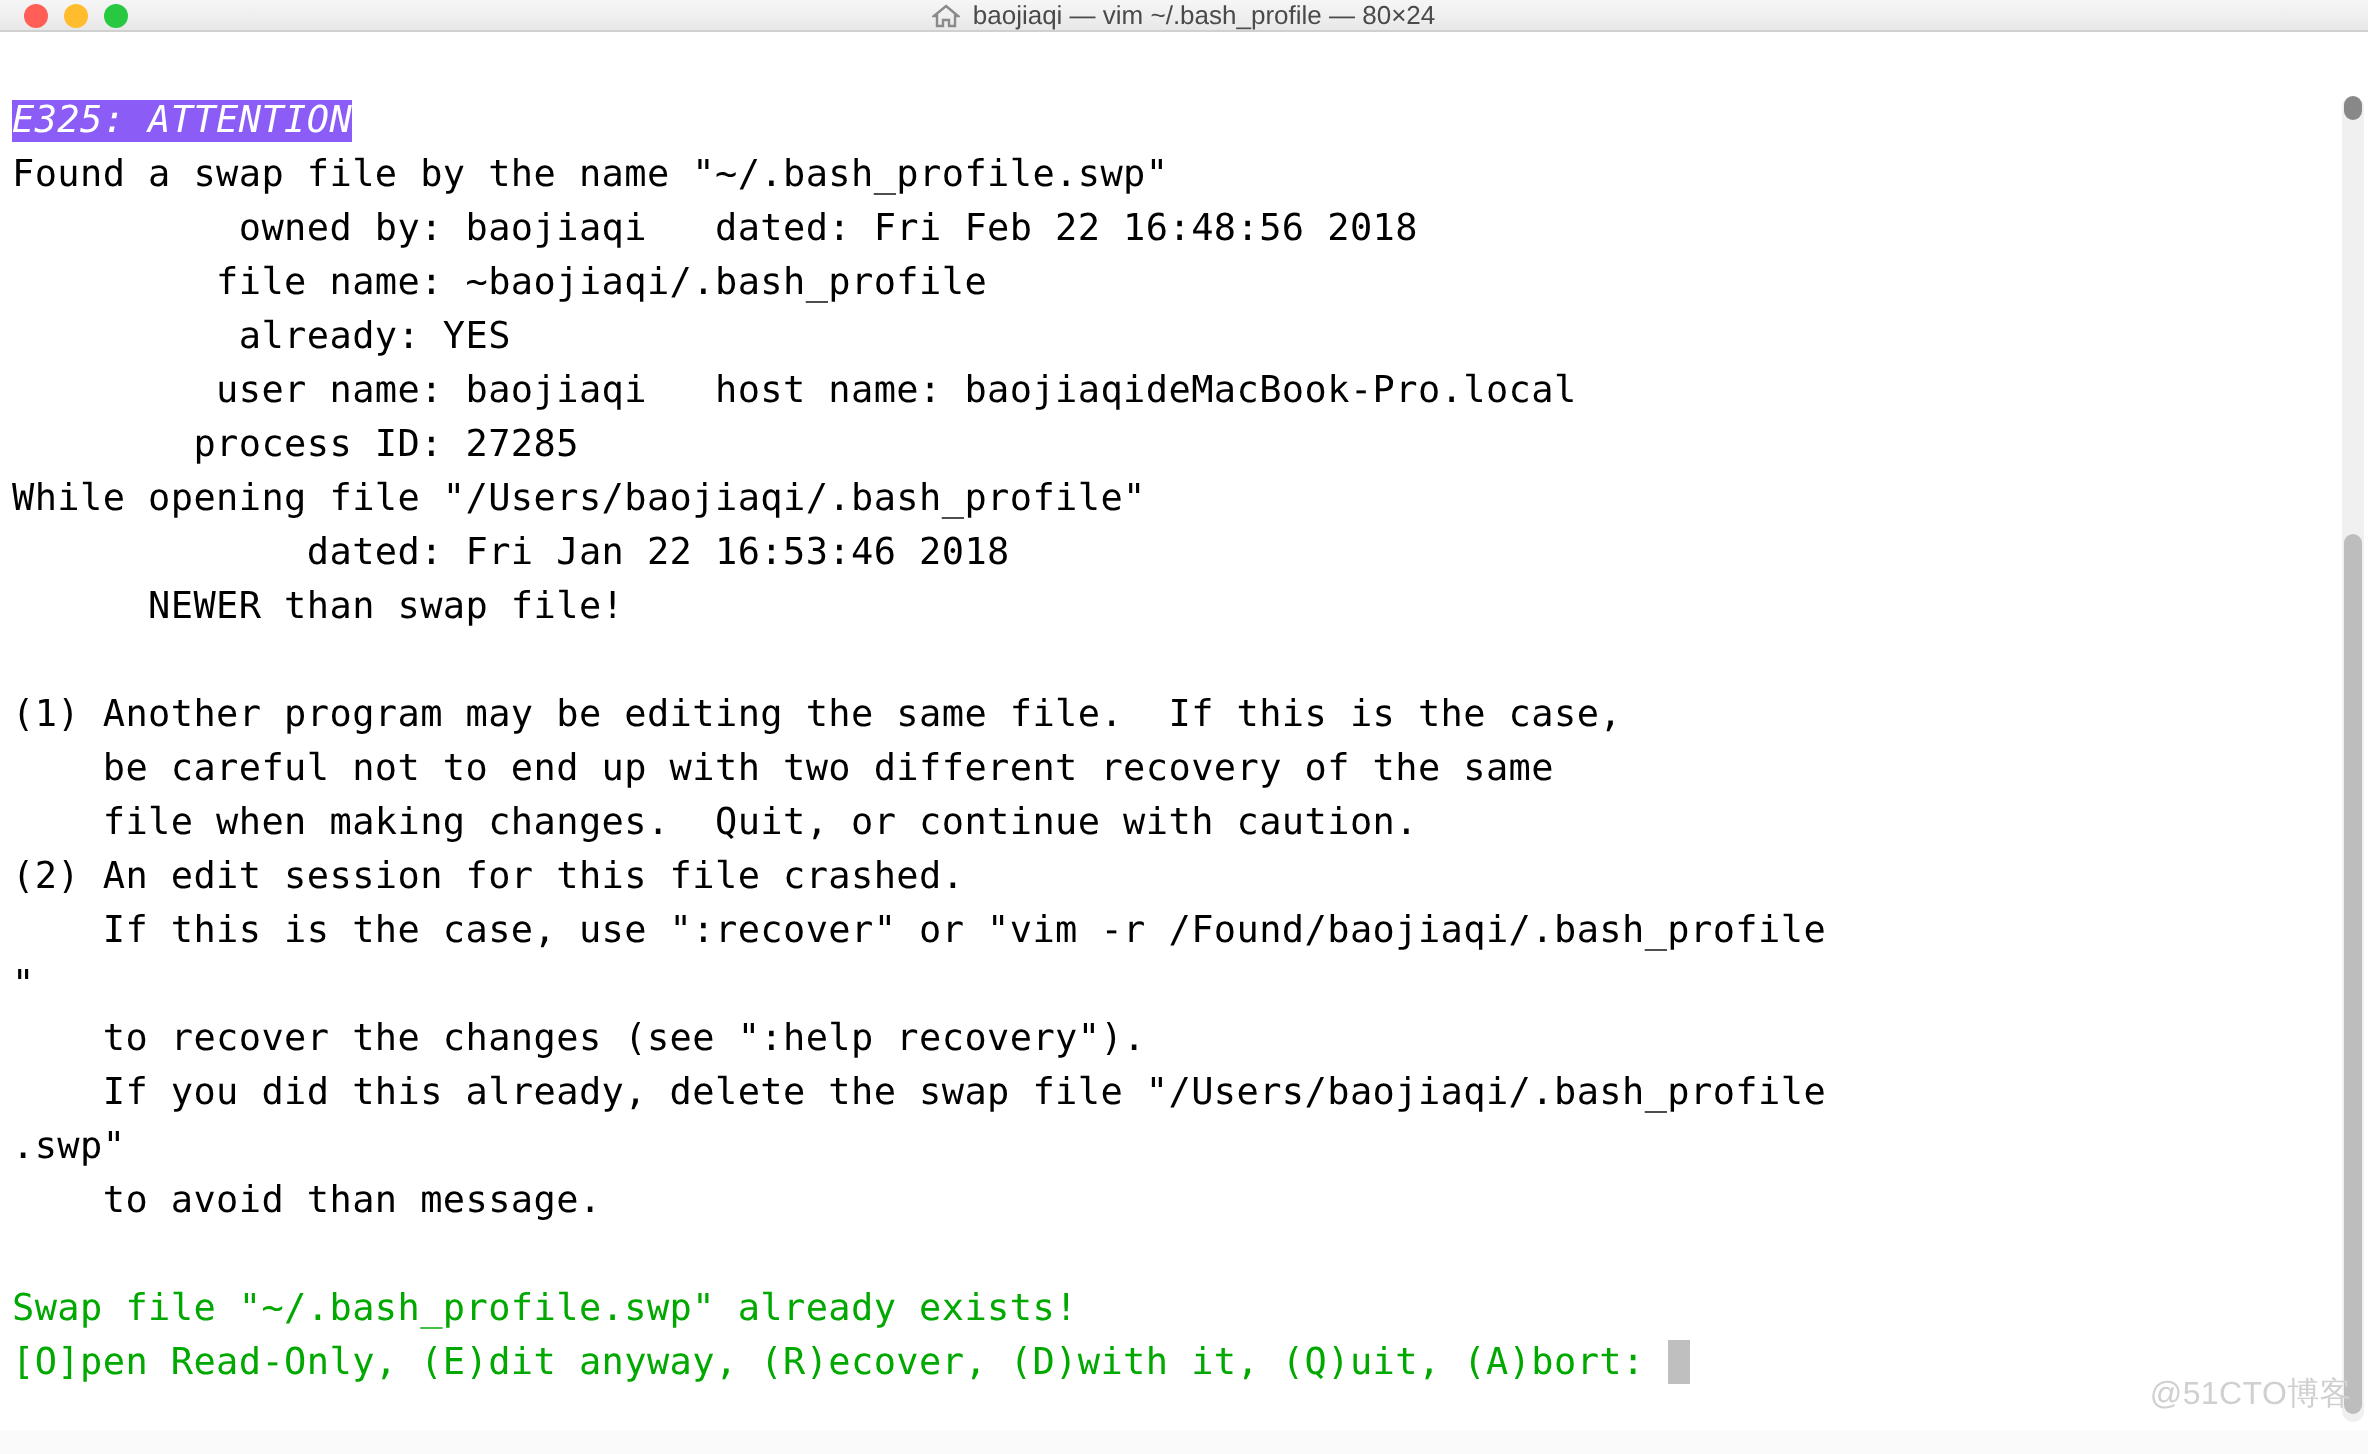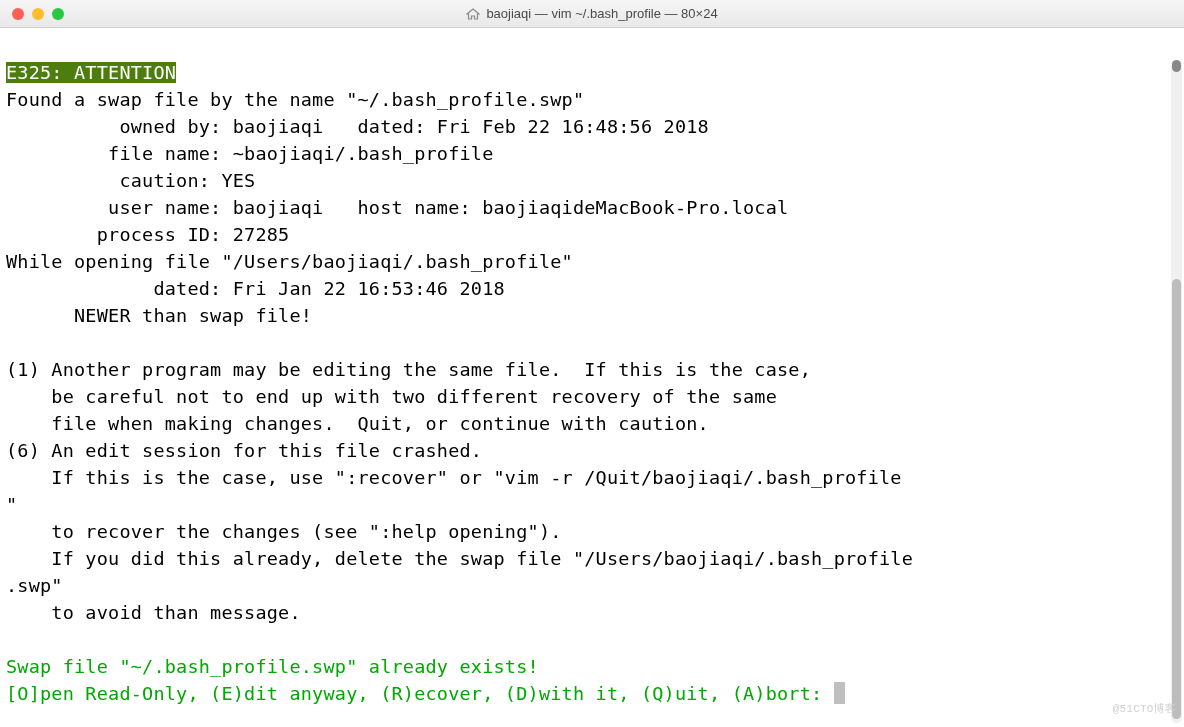--- a/index.html
+++ b/index.html
@@ -9,21 +9,21 @@
     }
     body {
       font-family: "Menlo", "Monaco", "Consolas", monospace;
       background: #fafafa;
       width: 1184px;
       height: 727px;
       overflow: hidden;
       position: relative;
     }
     .titlebar {
-      height: 28px;
+      height: 16px;
       background: linear-gradient(to bottom, #f6f6f6, #e8e8e8);
       border-bottom: 1px solid #d0d0d0;
       display: flex;
       align-items: center;
       position: relative;
       padding: 3px 10px;
     }
     .traffic-lights {
       display: flex;
       gap: 8px;
@@ -59,23 +59,24 @@
       font-size: 18.5px;
       line-height: 27px;
       letter-spacing: 0.2px;
       white-space: pre;
       color: #000;
       background: #fff;
       height: calc(100% - 28px);
       position: relative;
     }
     .attention-header {
-      background: #4d7c0f;
+      background: #8b5cf6;
       color: #ffffff;
       display: inline;
+      font-style: italic;
     }
     .prompt-line {
       color: #00a800;
     }
     .cursor {
       background: #bfbfbf;
       color: #bfbfbf;
       display: inline-block;
       width: 11px;
       height: 22px;
@@ -105,22 +106,22 @@
       bottom: 4px;
       width: 9px;
       height: 440px;
       background: #bdbdbd;
       border-radius: 5px;
     }
     .watermark {
       position: absolute;
       right: 8px;
       bottom: 4px;
-      font-family: Liberation Mono, monospace;
-      font-size: 11px;
+      font-family: Liberation Sans, sans-serif;
+      font-size: 16px;
       color: #d0d0d0;
     }
   </style>
 </head>
 <body>
 
 <div class="titlebar">
   <div class="traffic-lights">
     <div class="traffic-light tl-close"></div>
     <div class="traffic-light tl-min"></div>
@@ -134,34 +135,34 @@
     </span>
     <span>baojiaqi — vim ~/.bash_profile — 80×24</span>
   </div>
 </div>
 
 <div class="terminal-body">
 <span class="attention-header">E325: ATTENTION</span>
 <span>Found a swap file by the name "~/.bash_profile.swp"</span>
 <span>          owned by: baojiaqi   dated: Fri Feb 22 16:48:56 2018</span>
 <span>         file name: ~baojiaqi/.bash_profile</span>
-<span>          caution: YES</span>
+<span>          already: YES</span>
 <span>         user name: baojiaqi   host name: baojiaqideMacBook-Pro.local</span>
 <span>        process ID: 27285</span>
 <span>While opening file "/Users/baojiaqi/.bash_profile"</span>
 <span>             dated: Fri Jan 22 16:53:46 2018</span>
 <span>      NEWER than swap file!</span>
 <span></span>
 <span>(1) Another program may be editing the same file.  If this is the case,</span>
 <span>    be careful not to end up with two different recovery of the same</span>
 <span>    file when making changes.  Quit, or continue with caution.</span>
-<span>(6) An edit session for this file crashed.</span>
-<span>    If this is the case, use ":recover" or "vim -r /Quit/baojiaqi/.bash_profile</span>
+<span>(2) An edit session for this file crashed.</span>
+<span>    If this is the case, use ":recover" or "vim -r /Found/baojiaqi/.bash_profile</span>
 <span>"</span>
-<span>    to recover the changes (see ":help opening").</span>
+<span>    to recover the changes (see ":help recovery").</span>
 <span>    If you did this already, delete the swap file "/Users/baojiaqi/.bash_profile</span>
 <span>.swp"</span>
 <span>    to avoid than message.</span>
 <span></span>
 <span class="prompt-line">Swap file "~/.bash_profile.swp" already exists!</span>
 <span class="prompt-line">[O]pen Read-Only, (E)dit anyway, (R)ecover, (D)with it, (Q)uit, (A)bort: </span><span class="cursor">&nbsp;</span>
   <div class="scrollbar">
     <div class="scroll-thumb-top"></div>
     <div class="scroll-thumb-bottom"></div>
   </div>

